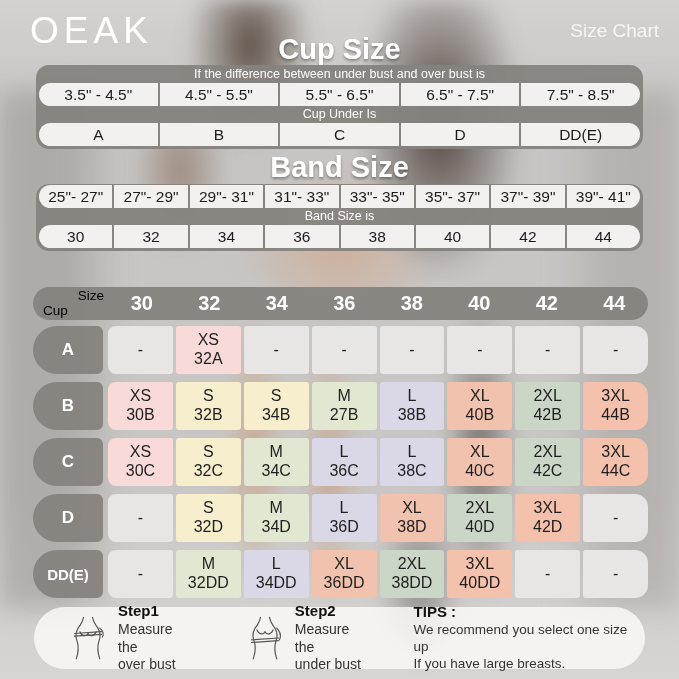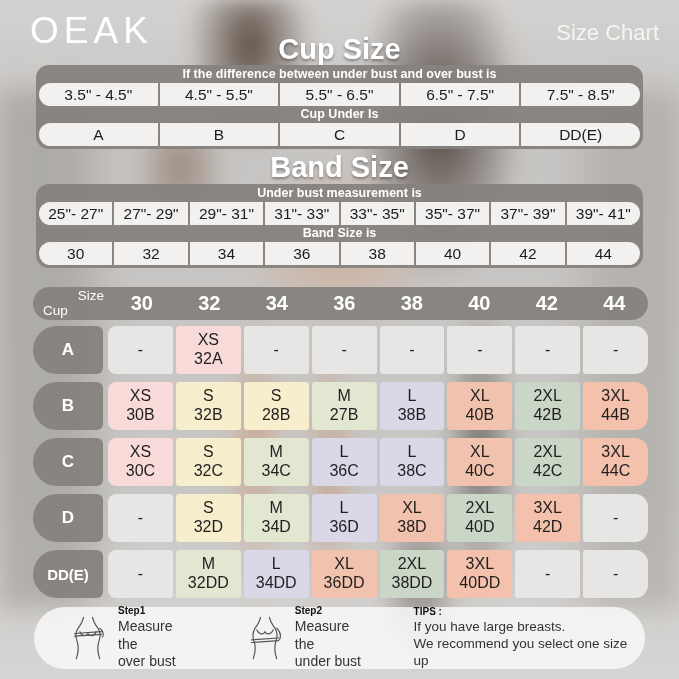--- a/index.html
+++ b/index.html
@@ -18,56 +18,56 @@
       radial-gradient(42px 210px at 255px 450px, rgba(202,157,127,.7), transparent 70%),
       radial-gradient(42px 210px at 330px 470px, rgba(196,151,121,.6), transparent 70%),
       radial-gradient(52px 220px at 480px 450px, rgba(62,57,52,.6), transparent 70%),
       radial-gradient(62px 120px at 420px 580px, rgba(72,64,57,.5), transparent 70%);
   }
   .side-bands{
     position:absolute;left:0;right:0;top:90px;bottom:70px;filter:blur(12px);pointer-events:none;
     background:linear-gradient(90deg, rgba(148,145,142,.5) 0 70px, transparent 120px calc(100% - 120px), rgba(158,155,152,.45) calc(100% - 70px) 100%);
   }
   .logo{position:absolute;left:30px;top:10px;font-size:37px;letter-spacing:5px;color:#fff;z-index:3;}
-  .chart-label{position:absolute;right:20px;top:20px;font-size:22px;color:#f7f5f3;z-index:3;}
+  .chart-label{position:absolute;right:20px;top:20px;font-size:19px;color:#f7f5f3;z-index:3;}
   .sec-title{position:absolute;left:0;width:100%;text-align:center;color:#fff;font-weight:bold;font-size:29px;
     text-shadow:0 2px 3px rgba(0,0,0,.35);z-index:3;}
   .cup-title{top:33px}
   .band-title{top:151px}
   .panel{position:absolute;left:36px;right:36px;border-radius:13px;background:rgba(134,131,126,.95);
     padding:1px 3px 3px;display:flex;flex-direction:column;z-index:3;}
   .panel-cup{top:65px}
   .panel-band{top:184px}
-  .strip{height:17px;line-height:17px;text-align:center;color:#fff;font-size:12.5px;font-weight:bold;}
+  .strip{height:17px;line-height:17px;text-align:center;color:#fff;font-size:12.5px;}
   .pill-row{display:flex;gap:2px;}
   .pcell{flex:1;height:23px;line-height:23px;background:#f3f1ef;text-align:center;font-size:15.5px;color:#1c1c1c;}
   .pill-row .pcell:first-child{border-radius:12px 0 0 12px;}
   .pill-row .pcell:last-child{border-radius:0 12px 12px 0;}
   .matrix-header{position:absolute;left:33px;right:31px;top:287px;height:33px;border-radius:17px;
     background:rgba(134,131,126,.95);display:flex;align-items:center;z-index:3;}
-  .corner{width:75px;position:relative;height:100%;color:#ffffff;text-decoration:underline;}
+  .corner{width:75px;position:relative;height:100%;color:#000000;text-decoration:underline;}
   .c-size{position:absolute;right:4px;top:1px;font-size:13.5px;}
   .c-cup{position:absolute;left:10px;bottom:2px;font-size:13.5px;text-align:center;}
   .mh-col{flex:1;text-align:center;color:#fff;font-weight:bold;font-size:20px;}
   .matrix{position:absolute;left:33px;right:31px;top:326px;z-index:3;}
   .m-row{display:flex;height:48px;margin-bottom:8px;}
   .m-label{width:70px;margin-right:5px;background:rgba(134,131,126,.95);border-radius:24px 6px 6px 24px;
     color:#fff;font-weight:bold;font-size:17px;display:flex;align-items:center;justify-content:center;}
   .m-row:last-child .m-label{font-size:15px;}
   .m-cells{flex:1;display:flex;gap:3px;}
   .m-cell{flex:1;display:flex;flex-direction:column;align-items:center;justify-content:center;
     font-size:16px;line-height:1.18;color:#1f1f1f;border-radius:3px;background:#e8e6e4;}
   .m-cells .m-cell:first-child{border-radius:8px 3px 3px 8px;}
   .m-cells .m-cell:last-child{border-radius:3px 13px 13px 3px;}
   .cd:empty{display:none;}
   .foot{position:absolute;left:34px;right:34px;top:607px;height:62px;background:rgba(251,250,249,.82);
     border-radius:31px;display:flex;align-items:center;padding:0 10px 0 36px;box-sizing:border-box;z-index:3;}
   .step{display:flex;align-items:center;gap:12px;}
   .step svg{width:38px;height:48px;}
-  .st{font-weight:bold;font-size:10px;color:#111;margin-bottom:2px;}
+  .st{font-weight:bold;font-size:15px;color:#111;margin-bottom:2px;}
   .sl{font-size:14px;color:#333;line-height:1.25;}
   .step2{margin-left:55px;}
   .tips{margin-left:45px;}
   .tips .sl{font-size:13.5px;}
 </style>
 </head>
 <body>
 
 <div id="page">
   <div class="photo"></div>
@@ -91,21 +91,20 @@
       <div class="pcell">A</div>
       <div class="pcell">B</div>
       <div class="pcell">C</div>
       <div class="pcell">D</div>
       <div class="pcell">DD(E)</div>
     </div>
   </section>
 
   <div class="sec-title band-title">Band Size</div>
   <section class="panel panel-band">
-    <div class="strip">Under bust measurement is</div>
     <div class="pill-row">
       <div class="pcell">25"- 27"</div>
       <div class="pcell">27"- 29"</div>
       <div class="pcell">29"- 31"</div>
       <div class="pcell">31"- 33"</div>
       <div class="pcell">33"- 35"</div>
       <div class="pcell">35"- 37"</div>
       <div class="pcell">37"- 39"</div>
       <div class="pcell">39"- 41"</div>
     </div>
@@ -174,21 +173,21 @@
         <div class="m-cell" style="background: rgb(248, 218, 216);">
             <span class="sz">XS</span>
             <span class="cd">30B</span>
           </div>
         <div class="m-cell" style="background: rgb(246, 238, 205);">
             <span class="sz">S</span>
             <span class="cd">32B</span>
           </div>
         <div class="m-cell" style="background: rgb(246, 238, 205);">
             <span class="sz">S</span>
-            <span class="cd">28B</span>
+            <span class="cd">34B</span>
           </div>
         <div class="m-cell" style="background: rgb(226, 231, 210);">
             <span class="sz">M</span>
             <span class="cd">27B</span>
           </div>
         <div class="m-cell" style="background: rgb(218, 215, 231);">
             <span class="sz">L</span>
             <span class="cd">38B</span>
           </div>
         <div class="m-cell" style="background: rgb(241, 194, 173);">
@@ -337,17 +336,17 @@
         <path d="M33 14 C37 18 38 23 36 27"></path>
       </svg>
       <div>
         <div class="st">Step2</div>
         <div class="sl">Measure the</div>
         <div class="sl">under bust</div>
       </div>
     </div>
     <div class="tips">
       <div class="st">TIPS :</div>
+      <div class="sl">We recommend you select one size up</div>
       <div class="sl">If you have large breasts.</div>
-      <div class="sl">We recommend you select one size up</div>
     </div>
   </footer>
 </div>
 
 </body></html>

